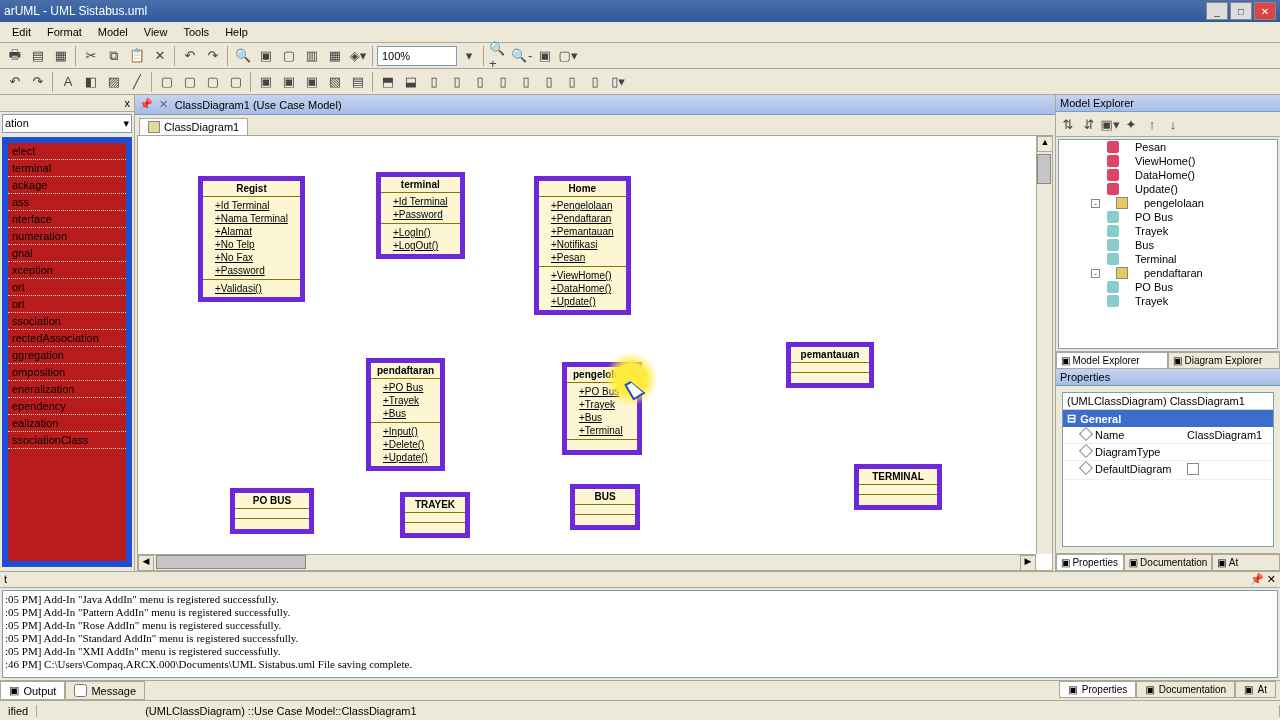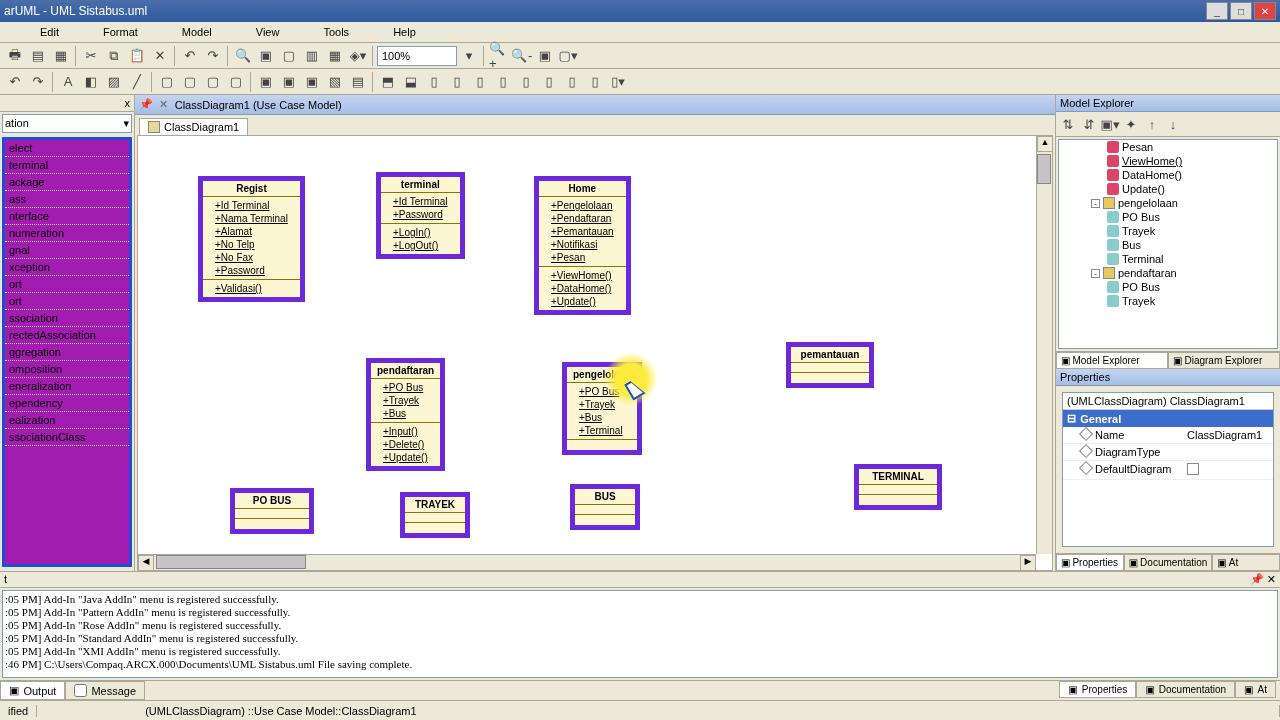--- a/index.html
+++ b/index.html
@@ -4,33 +4,33 @@
 <style>
 * { margin:0; padding:0; box-sizing:border-box; font-family:Tahoma,Arial,sans-serif; }
 body { background:#fff; width:1280px; height:720px; overflow:hidden; font-size:11px; }
 
 .titlebar { height:22px; background:linear-gradient(#4a6ea9,#2e5a9e); color:#fff; display:flex; align-items:center; padding:0 4px; font-size:12px; }
 .titlebar .title { flex:1; }
 .winbtn { width:22px; height:18px; background:#ddd; border:1px solid #888; margin-left:2px; display:flex; align-items:center; justify-content:center; font-size:10px; color:#333; }
 .winbtn.close { background:#d44; color:#fff; }
 
 .menubar { background:#ece9d8; border-bottom:1px solid #aca899; padding:2px 4px; display:flex; }
-.menubar span { padding:2px 8px; cursor:default;margin-left:28px; }
+.menubar span { padding:2px 8px; cursor:default; }
 
 .toolbar { background:#ece9d8; border-bottom:1px solid #aca899; padding:2px 4px; display:flex; align-items:center; gap:1px; height:26px; }
 .tbtn { width:22px; height:22px; border:1px solid transparent; display:flex; align-items:center; justify-content:center; font-size:13px; color:#444; }
 .tsep { width:2px; height:20px; border-left:1px solid #aca899; margin:0 2px; }
 .zoom { width:80px; height:20px; border:1px solid #7f9db9; background:#fff; padding:0 4px; font-size:11px; }
 
 .main { display:flex; height:612px; }
 
 .leftpanel { width:135px; background:#ece9d8; border-right:1px solid #aca899; overflow:hidden; position:relative; }
 .leftpanel .hdr { background:#ece9d8; border-bottom:1px solid #aca899; padding:2px 4px; font-size:11px; }
 .leftpanel .hdr2 { background:#fff; border:1px solid #7f9db9; margin:2px; padding:2px; font-size:11px; display:flex; justify-content:space-between; }
-.leftpanel .list { background:#a21caf; border:3px solid #1d4ed8; margin:2px; overflow-y:auto; font-size:11px; position:absolute; top:40px; bottom:2px; left:0; right:0; }
+.leftpanel .list { background:#b91c1c; border:6px solid #1d4ed8; margin:2px; overflow-y:auto; font-size:11px; position:absolute; top:40px; bottom:2px; left:0; right:0; }
 .leftpanel .item { padding:2px 4px; border-bottom:1px dotted #ddd; cursor:default; }
 
 .center { flex:1; display:flex; flex-direction:column; background:#ece9d8; position:relative; }
 .tabstrip { height:20px; background:linear-gradient(#c5d5f0,#a5bde5); border-bottom:1px solid #7f9db9; display:flex; align-items:center; padding:0 4px; font-size:11px; }
 .tabstrip .closex { width:14px; height:14px; margin-right:4px; color:#666; text-align:center; }
 .innertab { background:#fff; border:1px solid #aca899; margin:3px 4px 0; padding:2px 8px; font-size:11px; width:fit-content; border-bottom:none; display:flex; align-items:center; gap:4px; }
 .innertab .ico { width:12px; height:12px; background:#e8d898; border:1px solid #888; }
 .canvas { flex:1; background:#fff; position:relative; overflow:hidden; border:1px solid #aca899; margin:0 2px; }
 .canvas::before { content:""; position:absolute; inset:0; background-image:radial-gradient(circle,#d0d0d0 0.5px,transparent 0.5px); background-size:8px 8px; }
 
@@ -48,21 +48,21 @@
 .scroll-btn { width:16px; height:16px; background:#ece9d8; border:1px solid #aca899; font-size:9px; text-align:center; }
 .scroll-thumb { background:#c5c5c5; border:1px solid #888; }
 .scroll-h .scroll-thumb { height:14px; width:150px; margin-left:2px; }
 .scroll-v .scroll-thumb { width:14px; height:30px; margin-top:2px; }
 
 .rightpanel { width:225px; background:#ece9d8; border-left:1px solid #aca899; display:flex; flex-direction:column; }
 .rp-hdr { background:linear-gradient(#c5d5f0,#a5bde5); padding:2px 4px; font-size:11px; border-bottom:1px solid #7f9db9; }
 .rp-tb { padding:2px; display:flex; gap:1px; border-bottom:1px solid #aca899; }
 .rp-tb .tbtn { width:20px; height:20px; }
 .tree { flex:0 0 210px; background:#fff; border:1px solid #7f9db9; margin:2px; overflow:auto; font-size:11px; }
-.tree-item { padding:1px 2px; display:flex; align-items:center; gap:3px; white-space:nowrap; }
+.tree-item { padding:1px 2px; display:flex; align-items:center; gap:16px; white-space:nowrap; }
 .tree-item .exp { width:9px; height:9px; border:1px solid #888; font-size:8px; line-height:7px; text-align:center; background:#fff; }
 .tree-item .ico { width:12px; height:12px; display:inline-block; }
 .ico-op { background:#d46; border-radius:2px; }
 .ico-pkg { background:#e8c860; border:1px solid #888; }
 .ico-cls { background:#8cc; border-radius:2px; }
 .rp-tabs { display:flex; background:#ece9d8; border-top:1px solid #aca899; }
 .rp-tab { flex:1; padding:2px 4px; font-size:10px; border:1px solid #aca899; background:#ece9d8; display:flex; align-items:center; gap:2px; }
 .rp-tab.active { background:#fff; }
 .props { flex:1; background:#fff; border:1px solid #7f9db9; margin:6px; font-size:11px; overflow:auto; }
 .prop-hdr { background:#fff; padding:2px 4px; border-bottom:1px solid #ccc; }
@@ -282,21 +282,21 @@
       <div class="tbtn">▣▾</div>
       <div class="tbtn">✦</div>
       <div class="tbtn">↑</div>
       <div class="tbtn">↓</div>
     </div>
     <div class="tree" id="tree">
         <div class="tree-item" style="padding-left: 48px;">
           <span class="ico ico-op"></span>
           <span>Pesan</span>
         </div>
-        <div class="tree-item" style="padding-left: 48px; text-decoration: underline;">
+        <div class="tree-item" style="padding-left: 48px;">
           <span class="ico ico-op"></span>
           <span>ViewHome()</span>
         </div>
         <div class="tree-item" style="padding-left: 48px;">
           <span class="ico ico-op"></span>
           <span>DataHome()</span>
         </div>
         <div class="tree-item" style="padding-left: 48px;">
           <span class="ico ico-op"></span>
           <span>Update()</span>

